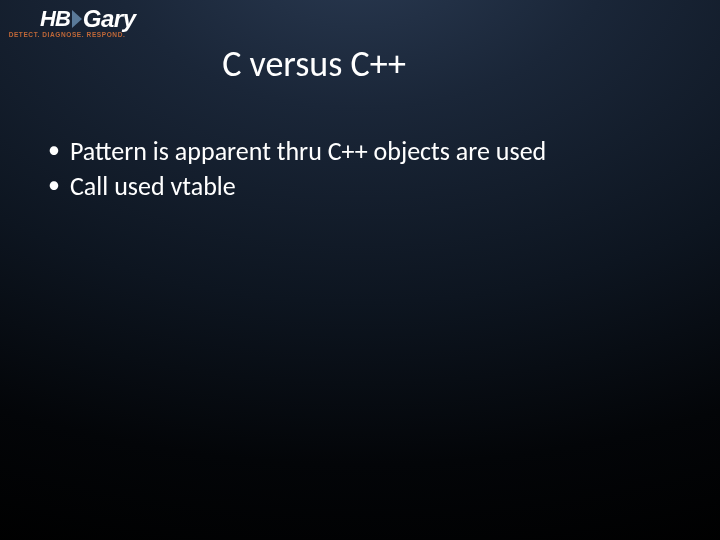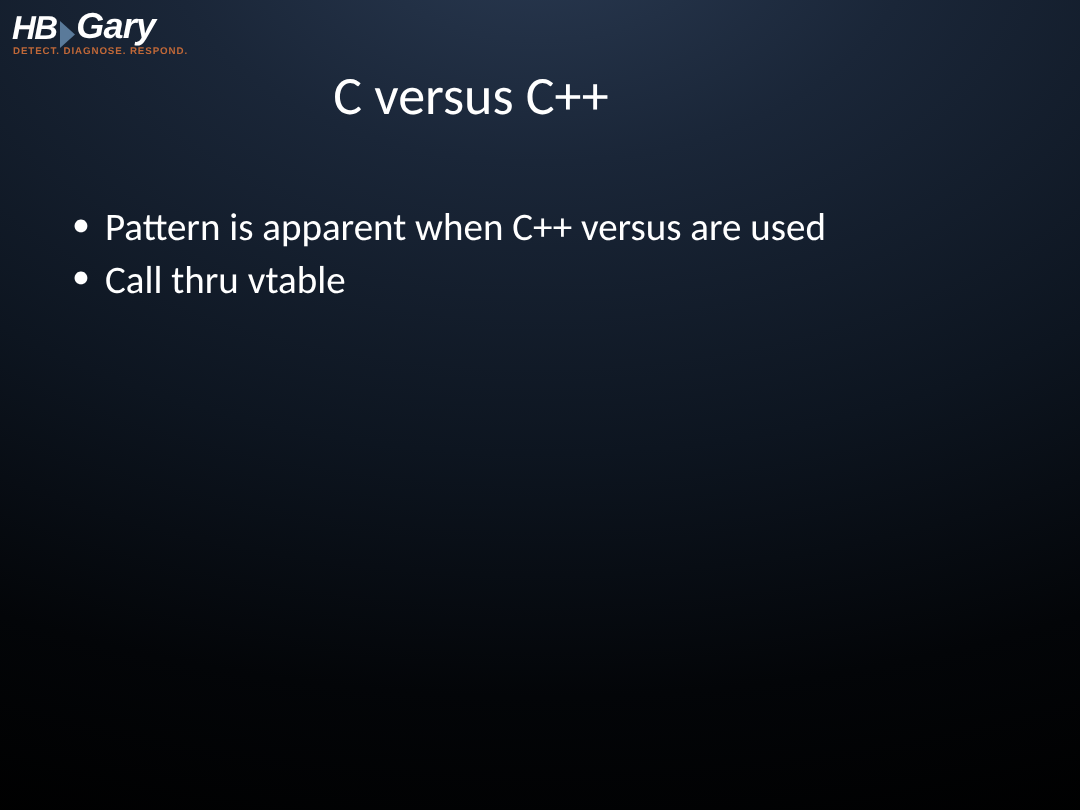--- a/index.html
+++ b/index.html
@@ -23,22 +23,23 @@
     color: #ffffff;
   }
   .logo {
     position: absolute;
     top: 6px;
     left: 8px;
     width: 118px;
   }
   .logo-main {
     display: flex;
-    align-items: flex-end;
+    align-items: center;
     height: 26px;
+    margin-left: 32px;
   }
   .logo-hb {
     font-family: Arial, Helvetica, sans-serif;
     font-weight: 900;
     font-size: 22px;
     letter-spacing: -1px;
     color: #ffffff;
     font-style: italic;
   }
   .logo-arrow {
@@ -125,19 +126,19 @@
       <span class="logo-arrow"></span>
       <span class="logo-gary">Gary</span>
     </div>
     <div class="logo-tagline">DETECT. DIAGNOSE. RESPOND.</div>
   </div>
 
   <div class="title">C versus C++</div>
 
   <div class="content">
     <ul class="bullet-list">
-      <li>Pattern is apparent when C++ versus are used</li>
-      <li>Call thru vtable</li>
+      <li>Pattern is apparent thru C++ objects are used</li>
+      <li>Call used vtable</li>
     </ul>
   </div>
 
 
 </div>
 
 </body></html>

